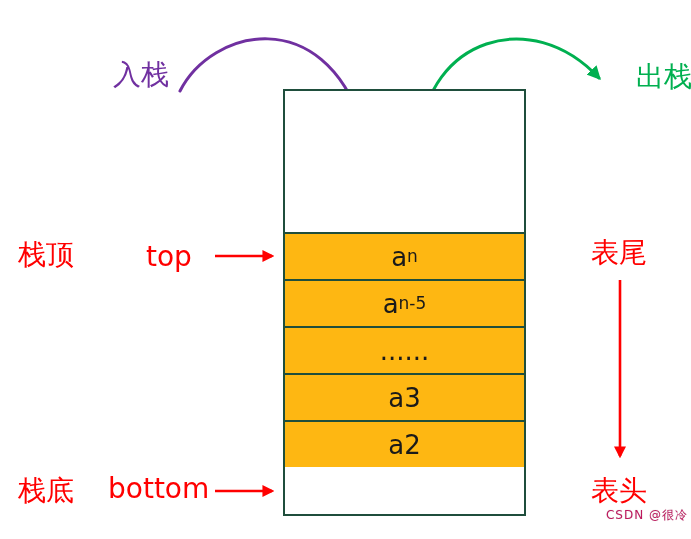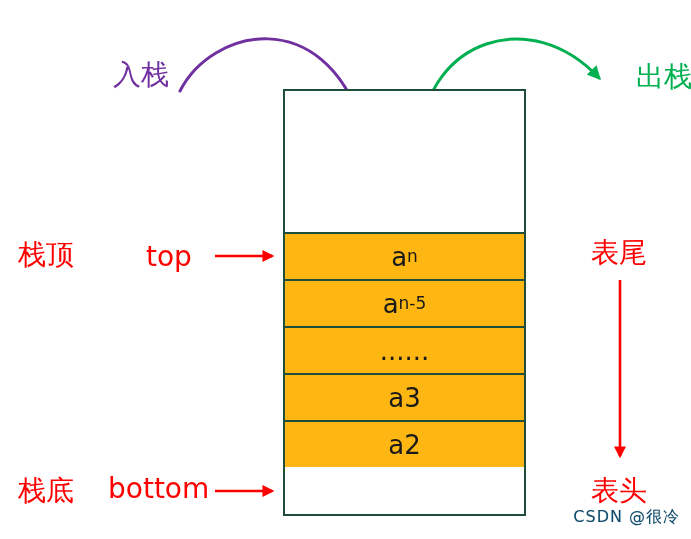--- a/index.html
+++ b/index.html
@@ -58,24 +58,24 @@
     justify-content: center;
     font-size: 26px;
     color: #1a1a1a;
   }
   .stack-cell sub {
     font-size: 17px;
     line-height: 1;
   }
   .watermark {
     position: absolute;
-    right: 11px;
+    right: 3px;
     top: 507px;
-    font-size: 16px;
-    color: #0c4a6e;
+    font-size: 12px;
+    color: #be185d;
     letter-spacing: 1px;
     text-shadow: 0 1px 1px #ffffff, 0 0 1px #bdbdbd;
     white-space: nowrap;
   }
 </style>
 </head>
 <body>
 
 <div class="canvas">
 

